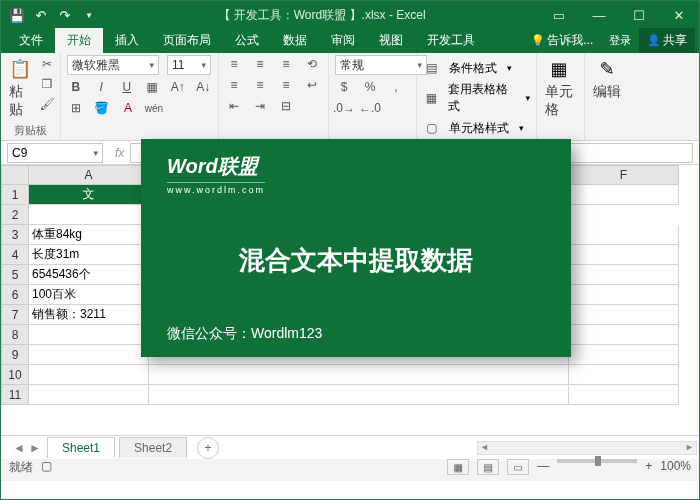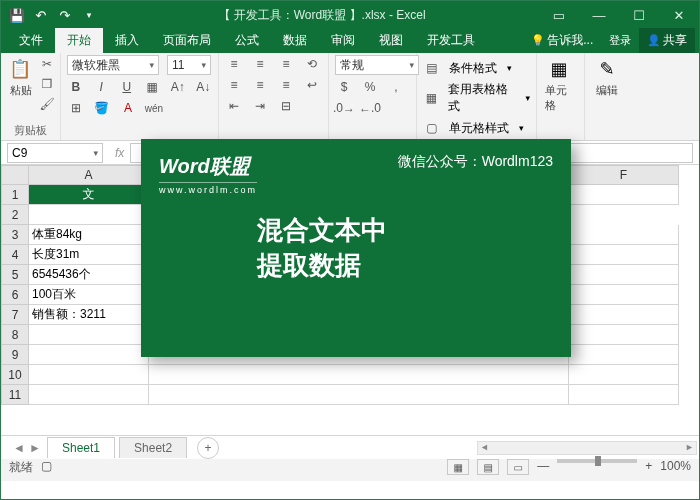--- a/index.html
+++ b/index.html
@@ -16,40 +16,40 @@
 .rtab-right{margin-left:auto;display:flex;align-items:center;padding-right:4px}
 .rtab-item{padding:4px 8px;color:#fff;font-size:11px;display:flex;align-items:center;gap:2px}
 .ribbon{height:88px;background:#f3f3f3;border-bottom:1px solid #d4d4d4;display:flex}
 .rgroup{border-right:1px solid #e0e0e0;padding:2px 6px;display:flex;flex-direction:column;justify-content:space-between}
 .rgroup-body{display:flex;gap:3px}
 .rgroup-label{text-align:center;color:#666;font-size:11px}
 .vstack{display:flex;flex-direction:column;gap:2px}
 .hstack{display:flex;gap:8px;align-items:center}
 .bigbtn{width:32px;display:flex;flex-direction:column;align-items:center;gap:2px;padding:2px}
 .bigbtn-ico{width:24px;height:24px;display:flex;align-items:center;justify-content:center;font-size:18px}
-.bigbtn-label{font-size:11px;color:#444}
+.bigbtn-label{font-size:14px;color:#444}
 .smbtn{width:18px;height:18px;display:flex;align-items:center;justify-content:center;color:#555;font-size:12px}
 .combo{height:20px;border:1px solid #c8c8c8;background:#fff;display:flex;align-items:center;padding:0 4px;font-size:11px;color:#333}
 .combo .caret{margin-left:auto;font-size:9px;color:#666}
 .namebox-row{height:24px;display:flex;align-items:center;border-bottom:1px solid #d4d4d4;background:#fff}
 .namebox{width:96px;height:20px;border:1px solid #c8c8c8;margin:0 6px;padding:0 4px;display:flex;align-items:center;font-size:12px}
 .namebox .caret{margin-left:auto;font-size:9px;color:#666}
 .fx{color:#999;margin-left:6px;font-style:italic}
 .grid{position:relative;height:270px;background:#fff;overflow:hidden}
 .colhdrs{display:flex;height:20px;position:absolute;top:0;left:0}
 .corner{width:28px;height:20px;background:#e6e6e6;border:1px solid #ccc}
 .colhdr{width:110px;height:20px;background:#e6e6e6;border:1px solid #ccc;border-left:none;display:flex;align-items:center;justify-content:center;color:#333;font-size:12px}
 .colhdr.wide{width:120px}
 .rows{position:absolute;top:20px;left:0}
 .row{display:flex;height:20px}
 .rowhdr{width:28px;height:20px;background:#e6e6e6;border:1px solid #ccc;border-top:none;display:flex;align-items:center;justify-content:center;color:#333;font-size:12px}
 .cell{width:110px;height:20px;border-right:1px solid #d4d4d4;border-bottom:1px solid #d4d4d4;padding:0 3px;display:flex;align-items:center;font-size:12px;background:#fff;overflow:hidden}
 .cell.wide{width:120px}
 .cell.hdrcell{background:#0f7038;color:#fff;justify-content:center}
-.overlay{position:absolute;top:138px;left:140px;width:430px;height:218px;background:#0f7038;box-shadow:6px 6px 14px rgba(0,0,0,0.35);padding:14px 18px;color:#fff;display:flex;flex-direction:row}
+.overlay{position:absolute;top:138px;left:140px;width:430px;height:218px;background:#0f7038;box-shadow:6px 6px 14px rgba(0,0,0,0.35);padding:14px 26px;color:#fff;display:flex;flex-direction:column}
 .overlay .logo{font-size:20px;font-weight:bold;font-style:italic}
 .overlay .logo-sub{font-size:9px;letter-spacing:2px;border-top:1px solid rgba(255,255,255,0.5);display:inline-block;padding-top:2px;margin-top:2px}
 .overlay .main{flex:1;display:flex;align-items:center;justify-content:center;font-size:26px;font-weight:bold}
 .overlay .sub{font-size:14px}
 .sheettabs{height:24px;background:#fff;border-top:1px solid #d4d4d4;display:flex;align-items:center;padding-left:10px;gap:0}
 .navarr{width:16px;color:#888;text-align:center}
 .sheettab{padding:3px 14px;border:1px solid #ccc;border-bottom:none;background:#fff;color:#0f7038;font-size:12px;margin-left:4px}
 .sheettab.inactive{background:#efefef;color:#666}
 .addsheet{width:22px;height:22px;border:1px solid #ccc;border-radius:50%;margin-left:10px;display:flex;align-items:center;justify-content:center;color:#666}
 .hscroll{position:absolute;right:2px;height:14px;width:220px;background:#f0f0f0;border:1px solid #ddd}
@@ -159,21 +159,21 @@
         <span class="smbtn">⇤</span>
         <span class="smbtn">⇥</span>
         <span class="smbtn">⊟</span>
       </div>
     </div>
     <div class="rgroup-label"></div>
   </div>
 
   <div class="rgroup" style="width:88px">
     <div class="vstack" style="gap:3px">
-      <div class="combo" style="width:84px">
+      <div class="combo" style="width:92px">
           <span>常规</span>
           <span class="caret">▾</span>
         </div>
       <div class="hstack">
         <span class="smbtn">$</span>
         <span class="smbtn">%</span>
         <span class="smbtn">,</span>
       </div>
       <div class="hstack">
         <span class="smbtn">.0→</span>

